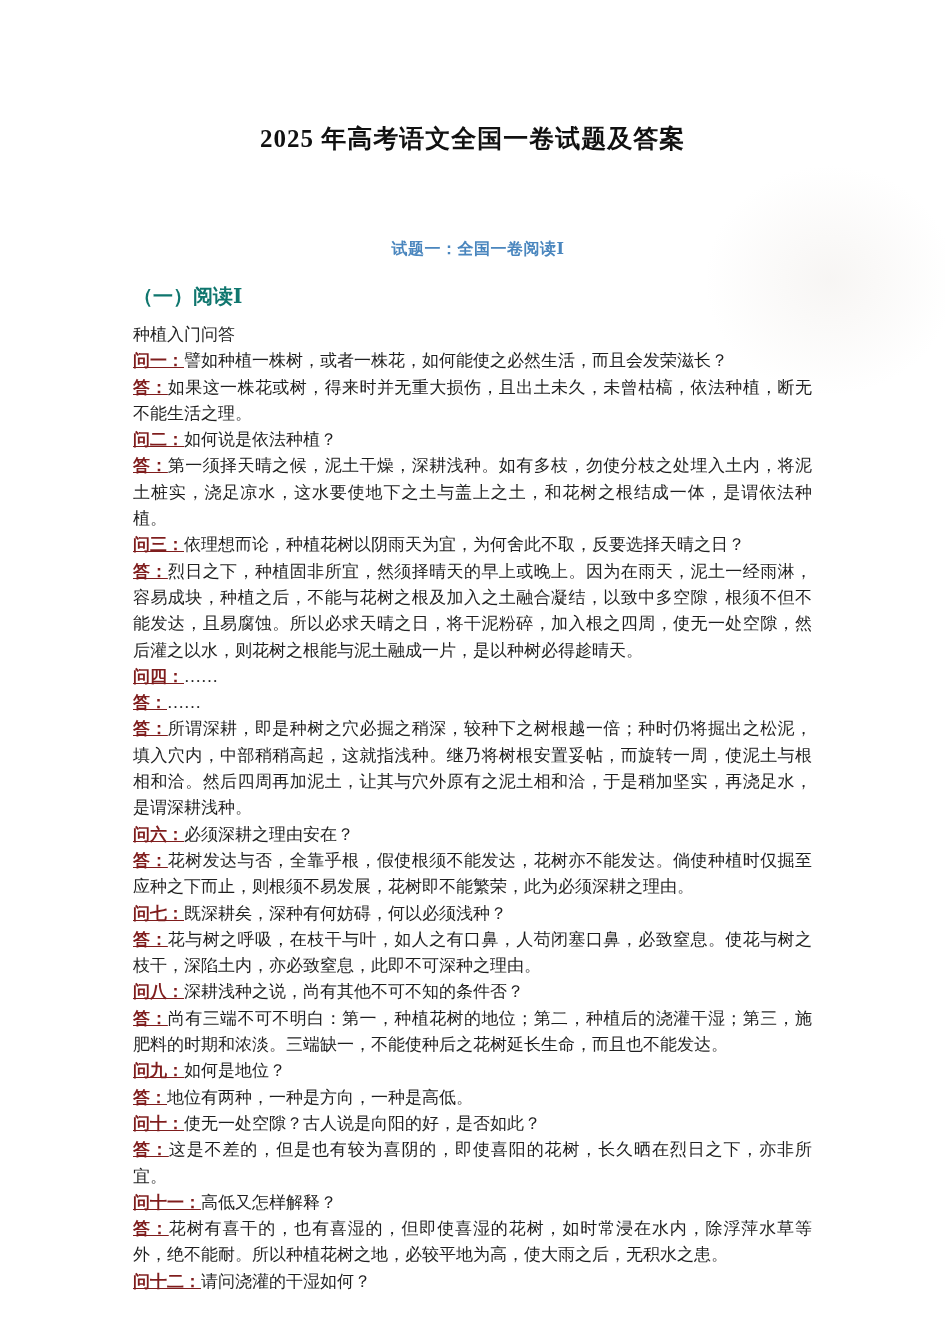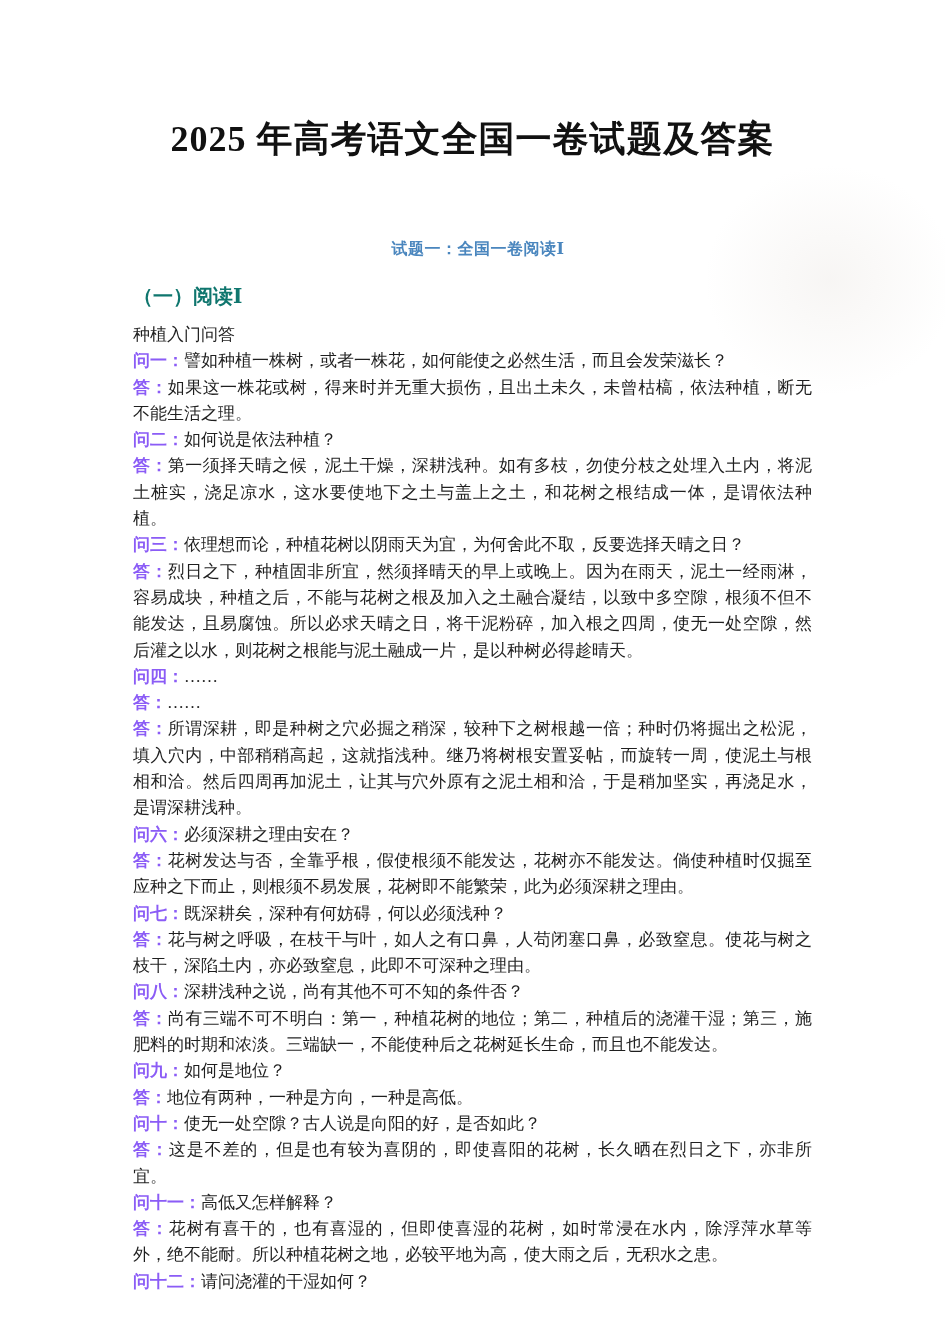--- a/index.html
+++ b/index.html
@@ -22,21 +22,21 @@
     top: 165px;
     right: -10px;
     width: 250px;
     height: 230px;
     background: radial-gradient(closest-side, rgba(206,196,186,0.16), rgba(255,255,255,0));
     pointer-events: none;
   }
   .doc-title {
     margin: 0;
     padding-top: 118px;
-    font-size: 36px;
+    font-size: 25px;
     line-height: 42px;
     font-weight: bold;
     text-align: center;
     letter-spacing: 1px;
     color: #111111;
   }
   .section-heading {
     margin: 74px 0 0 11px;
     font-size: 16px;
     line-height: 30px;
@@ -60,21 +60,22 @@
   .passage-title {
     margin: 0;
   }
   .qa-paragraph {
     margin: 0;
     text-align: justify;
     text-justify: inter-character;
   }
   .qa-label {
     font-weight: bold;
-    color: #8b5cf6;
+    color: #7f1d1d;
+    text-decoration: underline;
   }
 </style>
 </head>
 <body>
 
 <div class="page" style="color: rgb(31, 31, 31);">
   <div class="scan-artifact"></div>
 
   <h1 class="doc-title">2025 年高考语文全国一卷试题及答案</h1>
 

